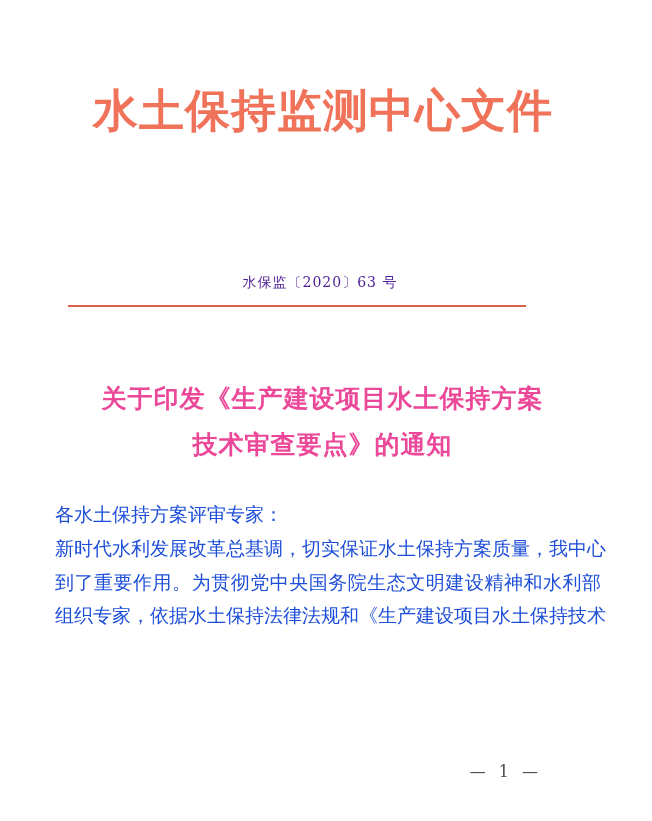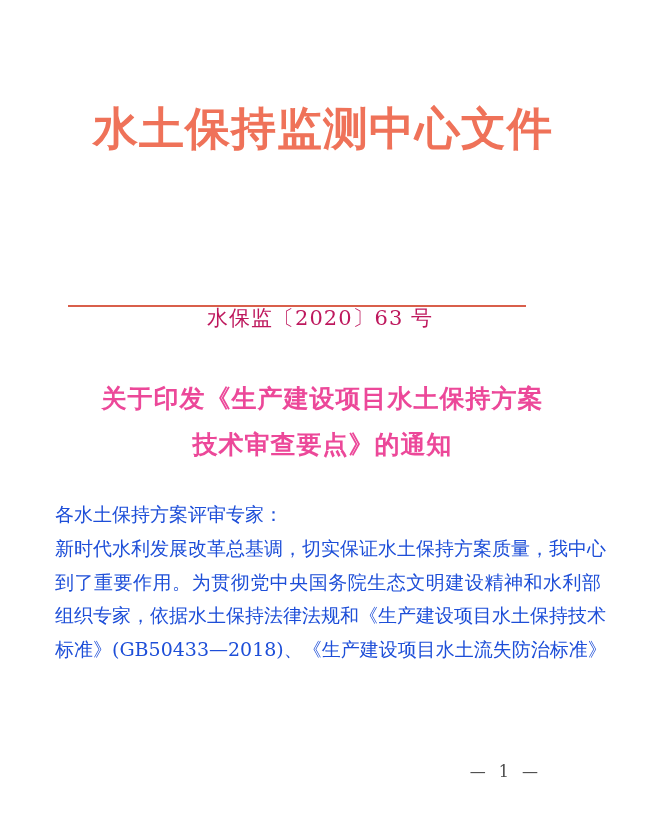--- a/index.html
+++ b/index.html
@@ -26,37 +26,36 @@
     color: var(--header-color, #ef7259);
     font-weight: bold;
   }
   .hdr-line1 {
     font-size: 38px;
     line-height: 1.1;
     letter-spacing: 1.15em;
     text-indent: 1.15em;
   }
   .hdr-line2 {
-    margin-top: 26px;
+    margin-top: 8px;
     font-size: 45px;
     line-height: 1.1;
     letter-spacing: 1px;
     text-indent: 1px;
   }
   
   .doc-number {
     position: absolute;
     top: 274px;
     left: 0;
     width: 640px;
     text-align: center;
-    font-size: 21px;
+    font-size: 14px;
     letter-spacing: 1px;
-    color: #be185d;
-    margin-top: 30px;
+    color: #4c1d95;
   }
   
   .red-divider {
     position: absolute;
     top: 305px;
     left: 68px;
     width: 458px;
     height: 2px;
     background: var(--divider-color, #d95f4b);
   }
@@ -121,18 +120,17 @@
   <div class="notice-title">
     <div>关于印发《生产建设项目水土保持方案</div>
     <div>技术审查要点》的通知</div>
   </div>
 
   <div class="body-text">
     <div class="body-line salutation">各水土保持方案评审专家：</div>
     <div class="body-line">新时代水利发展改革总基调，切实保证水土保持方案质量，我中心</div>
     <div class="body-line">到了重要作用。为贯彻党中央国务院生态文明建设精神和水利部</div>
     <div class="body-line">组织专家，依据水土保持法律法规和《生产建设项目水土保持技术</div>
-    <div class="body-line">标准》(GB50433—2018)、《生产建设项目水土流失防治标准》</div>
   </div>
 
   <div class="page-number">— 1 —</div>
 
 </div>
 
 </body></html>

